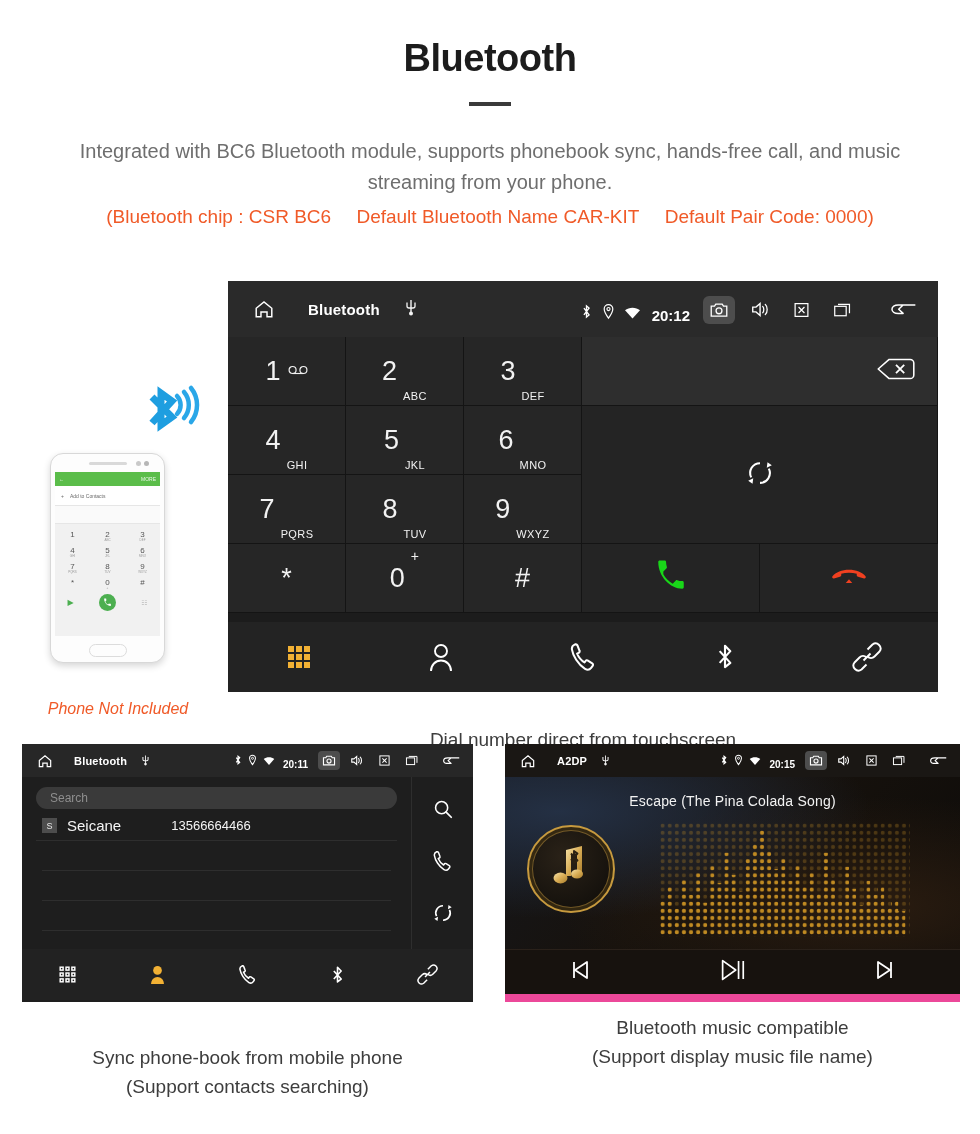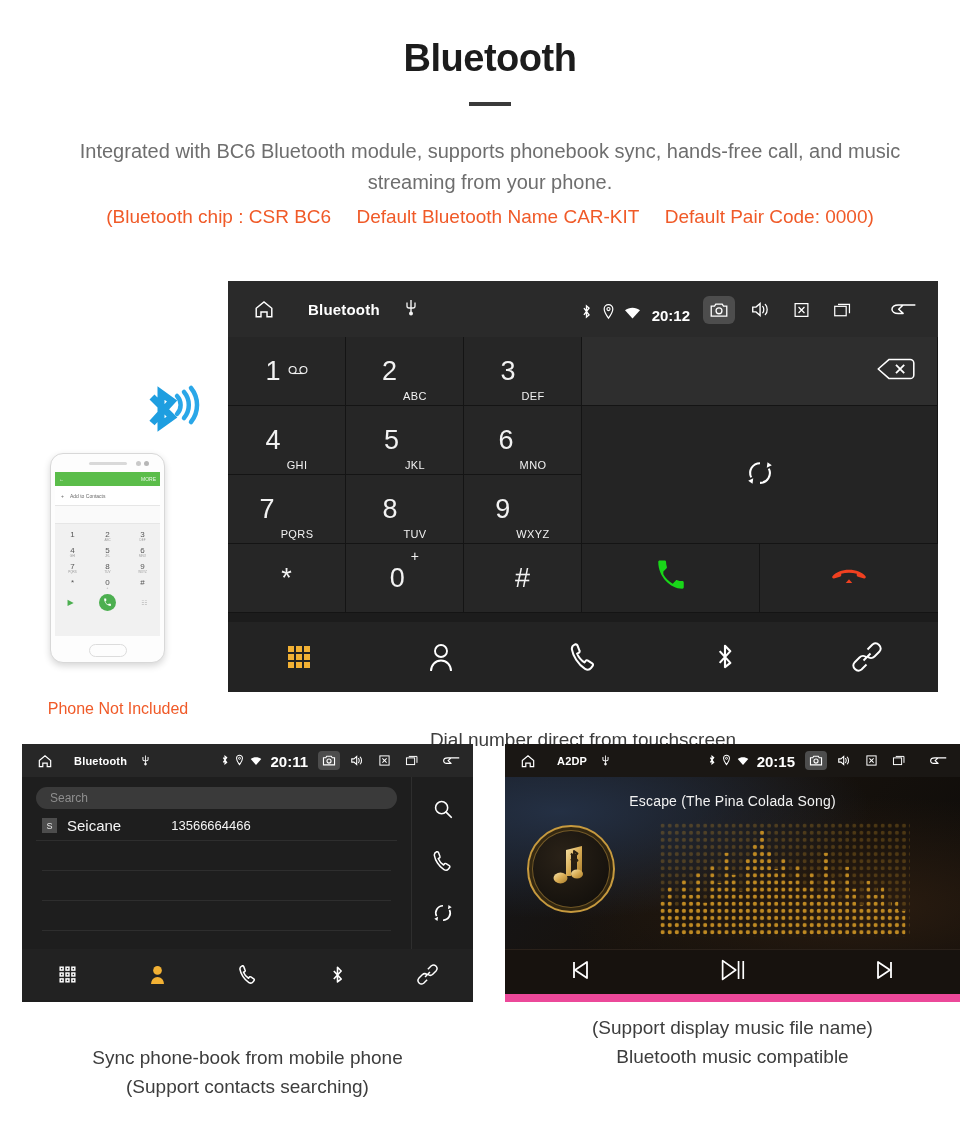--- a/index.html
+++ b/index.html
@@ -167,32 +167,32 @@
   .ph-k { font-size: 8px; color: #555; padding: 3px 0 2px; line-height:1; }
   .ph-k i { display:block; font-size: 3px; font-style: normal; color:#9a9a9a; }
   .ph-actions { display:flex; align-items:center; justify-content:space-around; padding-top: 2px; }
   .ph-callbtn { width: 17px; height: 17px; border-radius:50%; background:#4caf50; display:flex; align-items:center; justify-content:center; }
   .ph-home {
     position:absolute; left:50%; transform:translateX(-50%); bottom: 5px;
     width: 38px; height: 13px; border:1.5px solid #dcdcdc; border-radius: 7px;
   }
   .notincl {
     position: absolute; left: 28px; top: 700px; width: 180px;
-    text-align: center; font-size: 16px; color: #f05a28;
+    text-align: center; font-size: 16px; color: #f05a28; font-style: italic;
   }
 
   
   .pbook {
     position: absolute; left: 22px; top: 744px;
     width: 451px; height: 258px;
     background: #1e1e1e;
   }
   .sb-sm { height: 33px; padding: 0 8px; background:#272727; }
   .sb-sm .sb-title { font-size:11px; margin-left:14px; }
-  .sb-sm .sb-time { font-size:15px; }
+  .sb-sm .sb-time { font-size:10px; }
   .sb-sm .sb-right { gap: 6px; }
   .sb-sm .sb-btn { padding: 3px 4px; border-radius:4px; }
   .sb-sm .sb-home { width: 30px; }
   .sb-sm .sb-usb { margin-left: 14px; }
   .sb-sm .sb-back { margin-left: 8px; }
 
   .pb-body { display:flex; height: 172px; }
   .pb-main { flex:1; position:relative; padding: 10px 14px 0 14px; }
   .pb-search {
     height: 22px; border-radius: 11px; background: #3a3a3a;
@@ -837,17 +837,17 @@
       <span>
         <svg width="26" height="26" viewBox="0 0 26 26">
           <path fill="none" stroke="#fff" stroke-width="1.8" stroke-linejoin="round" d="M6 5 L6 21 L18 13z"></path>
           <path stroke="#fff" stroke-width="1.8" d="M19 5v16"></path>
         </svg>
       </span>
     </div>
   </div>
 
   <div class="caption cap-mu">
+    <div>Bluetooth music compatible</div>
     <div>(Support display music file name)</div>
-    <div>Bluetooth music compatible</div>
   </div>
 
 </div>
 
 </body></html>

